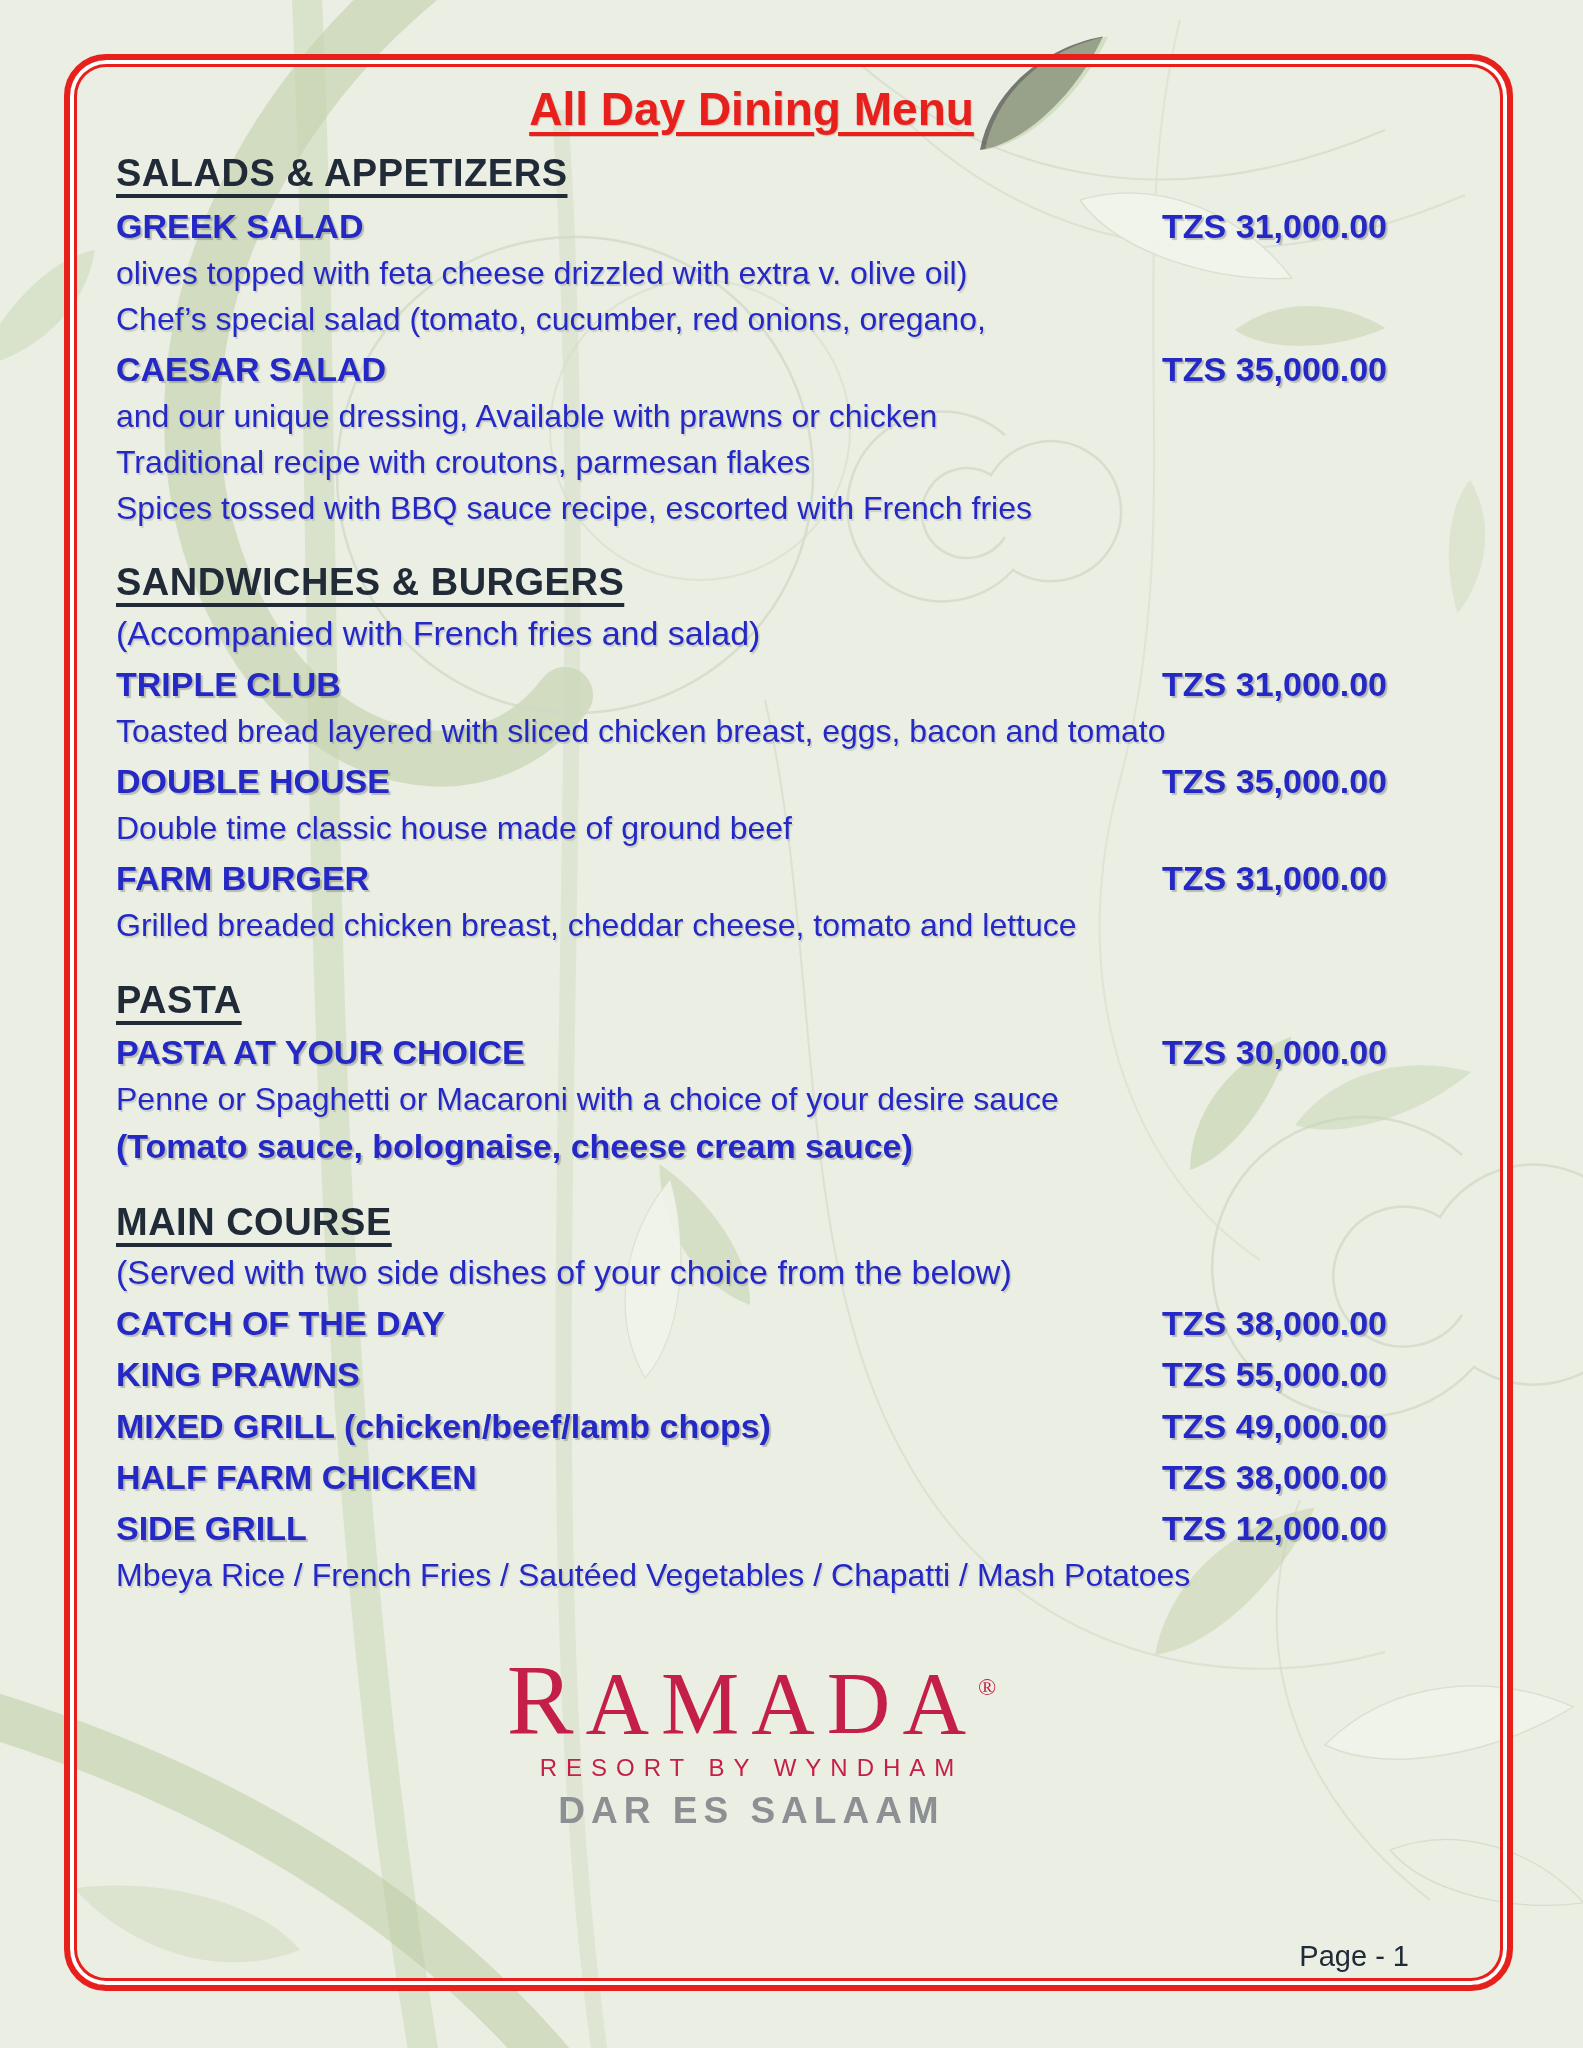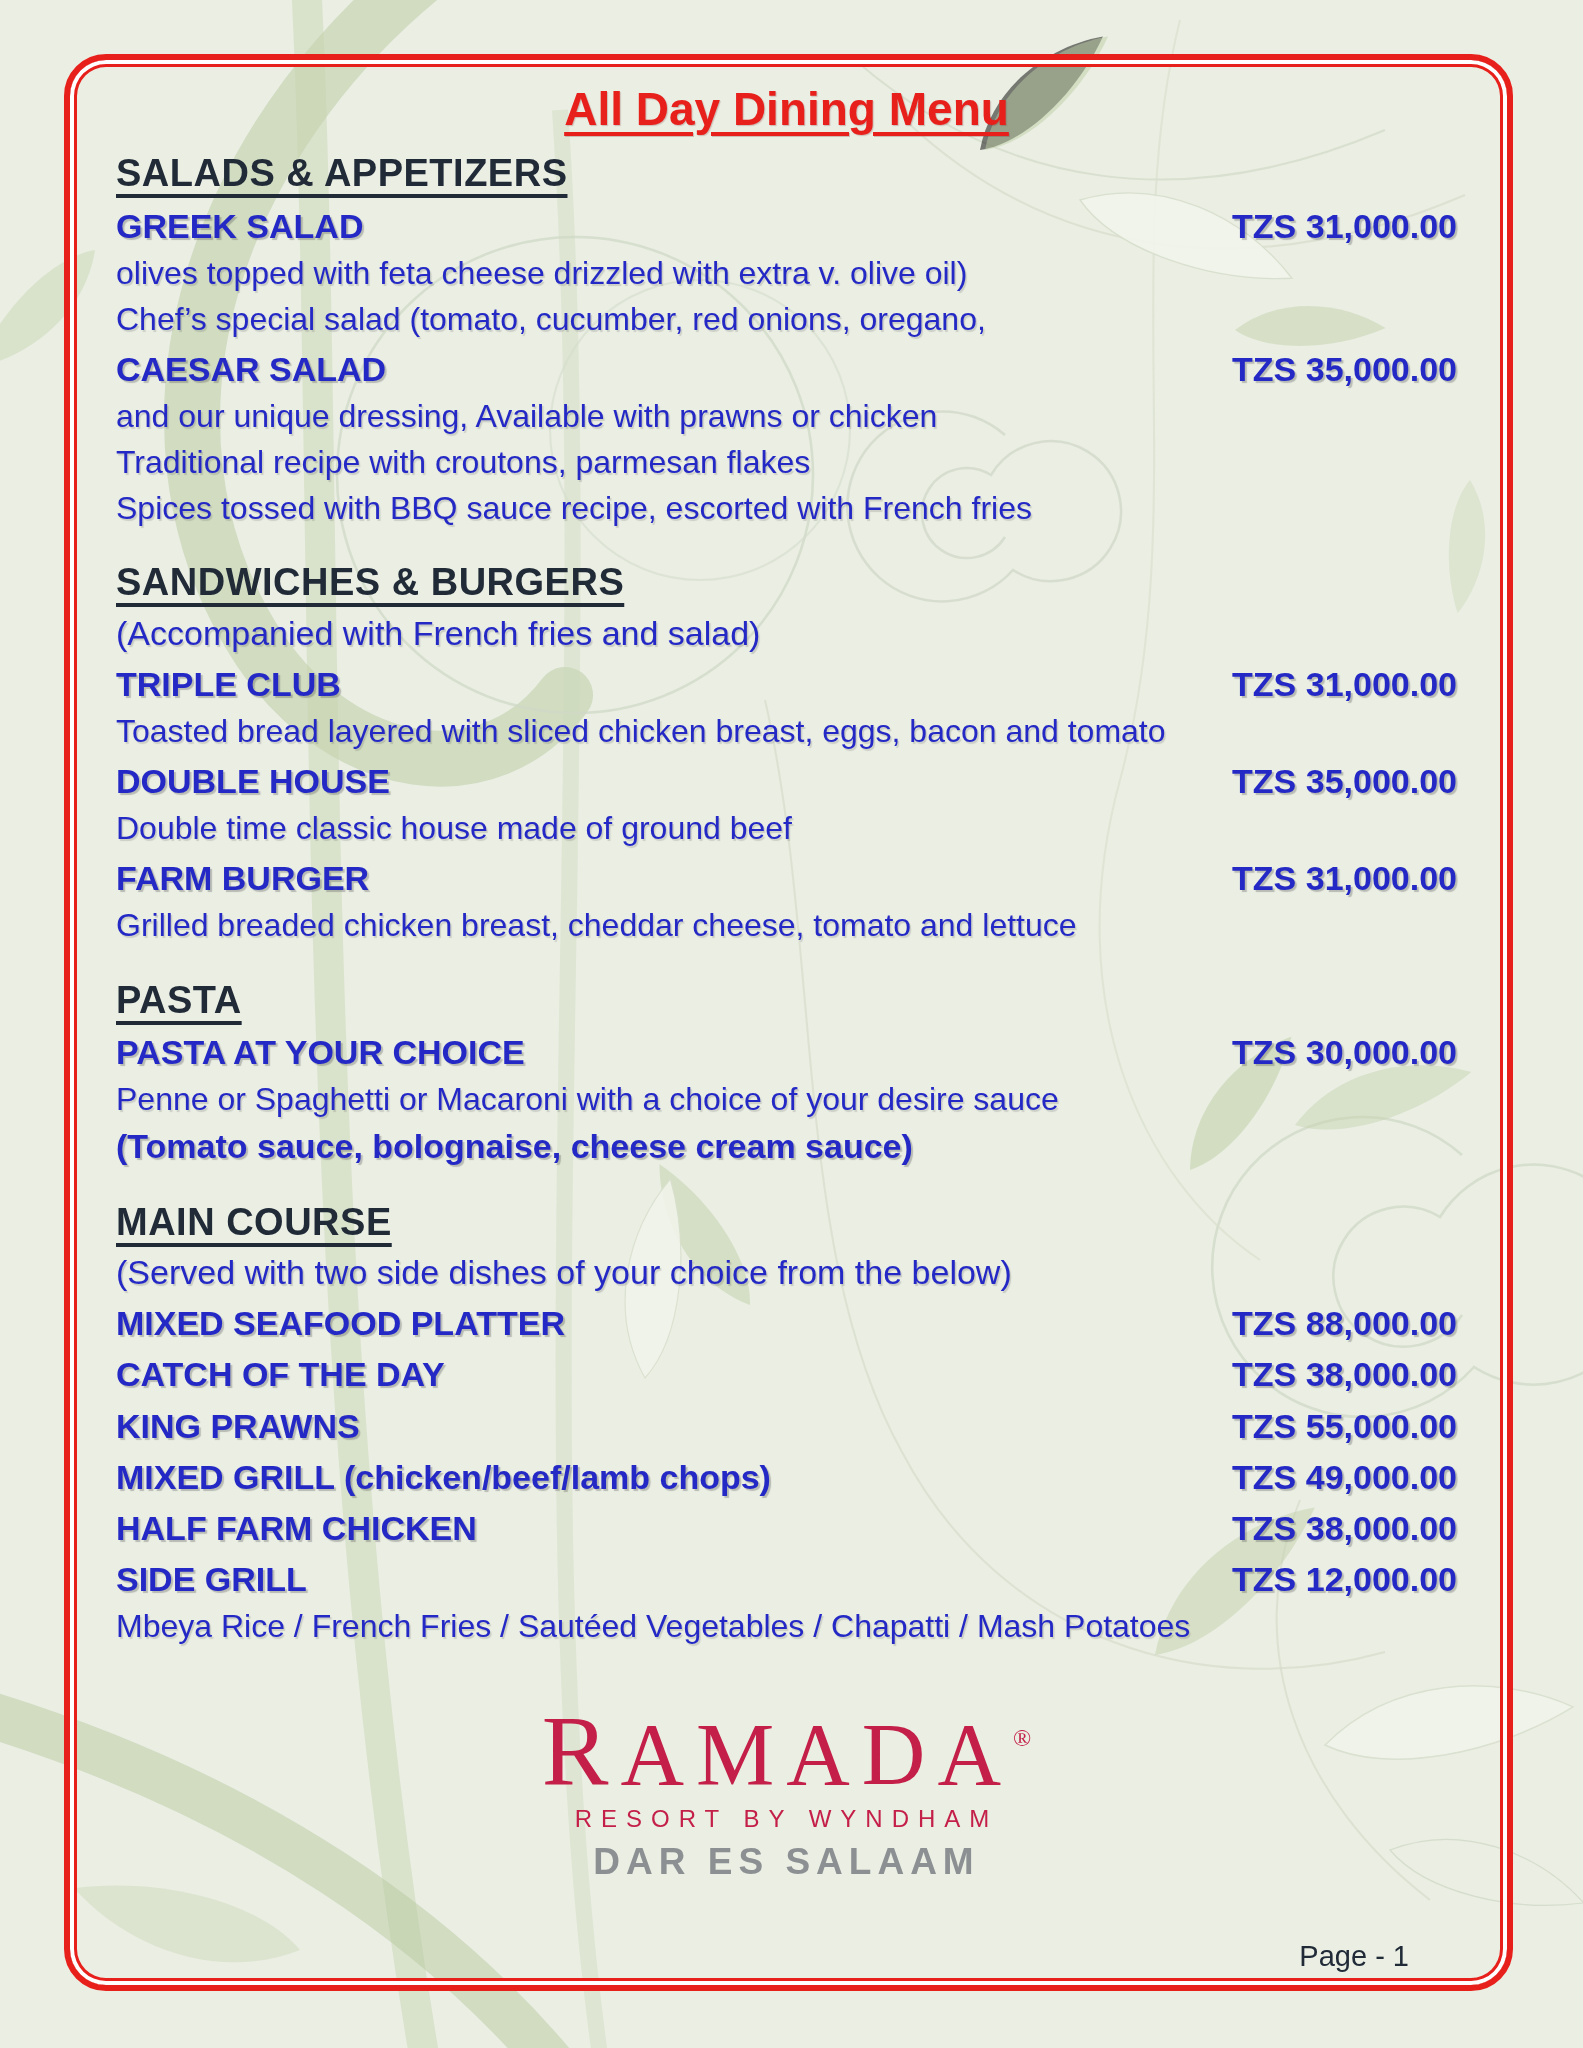--- a/index.html
+++ b/index.html
@@ -23,21 +23,21 @@
   .frame{
     position:absolute;
     left:64px;top:54px;
     width:1449px;height:1937px;
     border:6px solid var(--red);
     border-radius:42px;
     box-shadow: inset 0 0 0 4px #ffffff, inset 0 0 0 7px var(--red);
   }
   .content{
     position:absolute;inset:0;
-    padding:14px 50px 0 46px;
+    padding:14px 120px 0 46px;
     overflow:hidden;
   }
   .title{
     margin:8px 0 10px;
     text-align:center;
     font-size:46px;
     font-weight:700;
     color:var(--red);
     text-decoration:underline;
     text-decoration-thickness:4px;
@@ -209,24 +209,20 @@
               <span class="item-name">PASTA AT YOUR CHOICE</span>
               <span class="item-price">TZS 30,000.00</span>
             </div>
             <div class="item-desc">Penne or Spaghetti or Macaroni with a choice of your desire sauce</div>
             <div class="item-desc bold">(Tomato sauce, bolognaise, cheese cream sauce)</div>
           </section>
           <section class="menu-section">
             <h2 class="section-header"><span>MAIN COURSE</span></h2>
             <div class="section-note">(Served with two side dishes of your choice from the below)</div>
             <div class="item-row">
-              <span class="item-name">MIXED SEAFOOD PLATTER</span>
-              <span class="item-price">TZS 88,000.00</span>
-            </div>
-            <div class="item-row">
               <span class="item-name">CATCH OF THE DAY</span>
               <span class="item-price">TZS 38,000.00</span>
             </div>
             <div class="item-row">
               <span class="item-name">KING PRAWNS</span>
               <span class="item-price">TZS 55,000.00</span>
             </div>
             <div class="item-row">
               <span class="item-name">MIXED GRILL (chicken/beef/lamb chops)</span>
               <span class="item-price">TZS 49,000.00</span>

